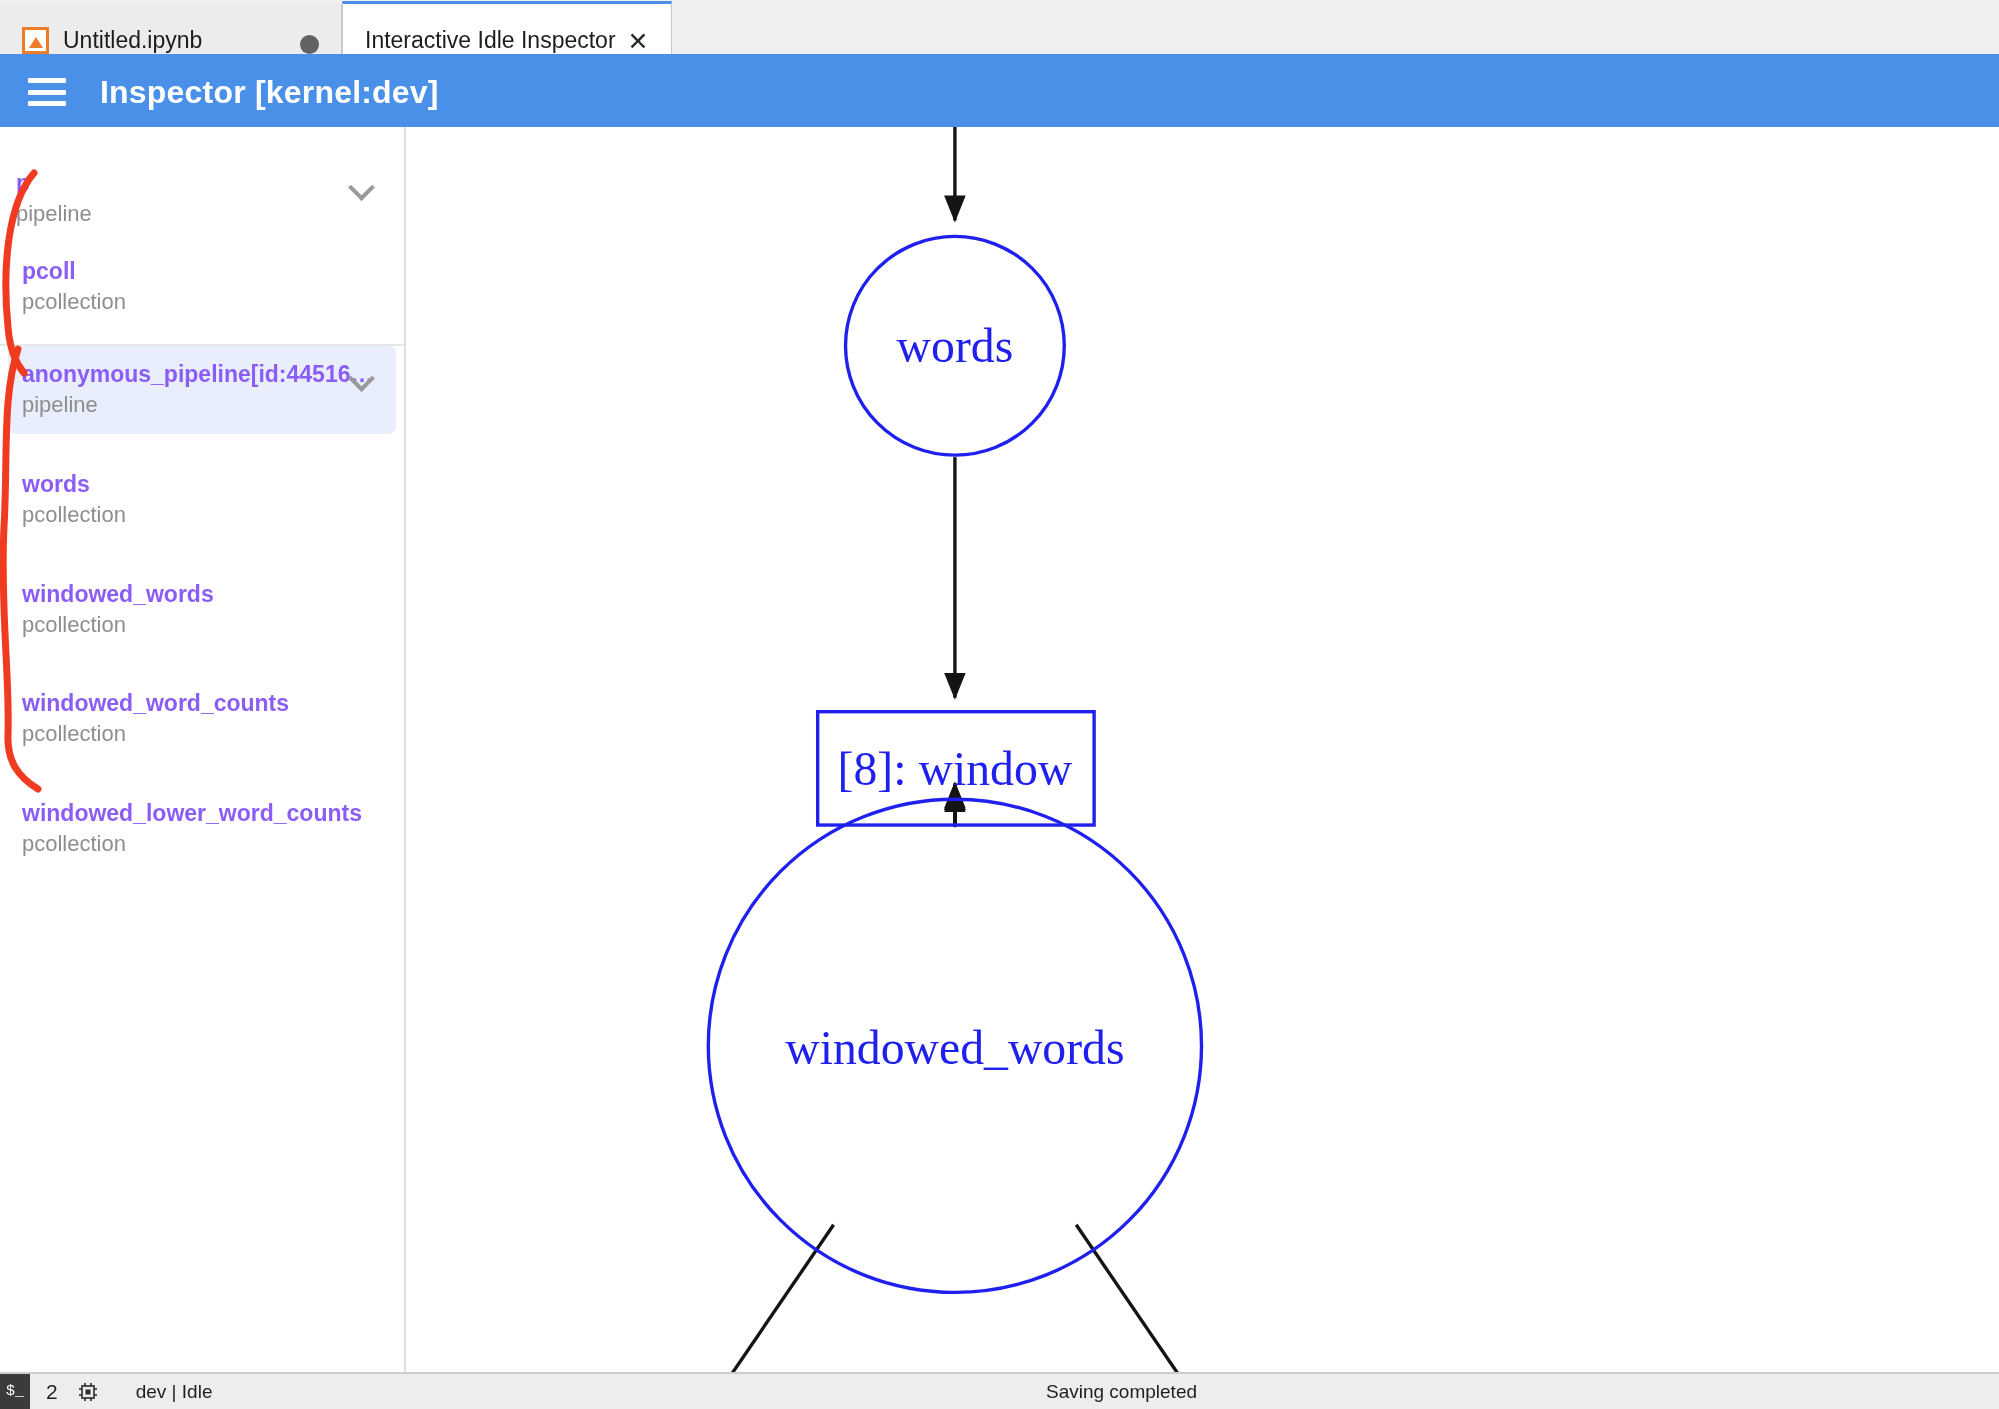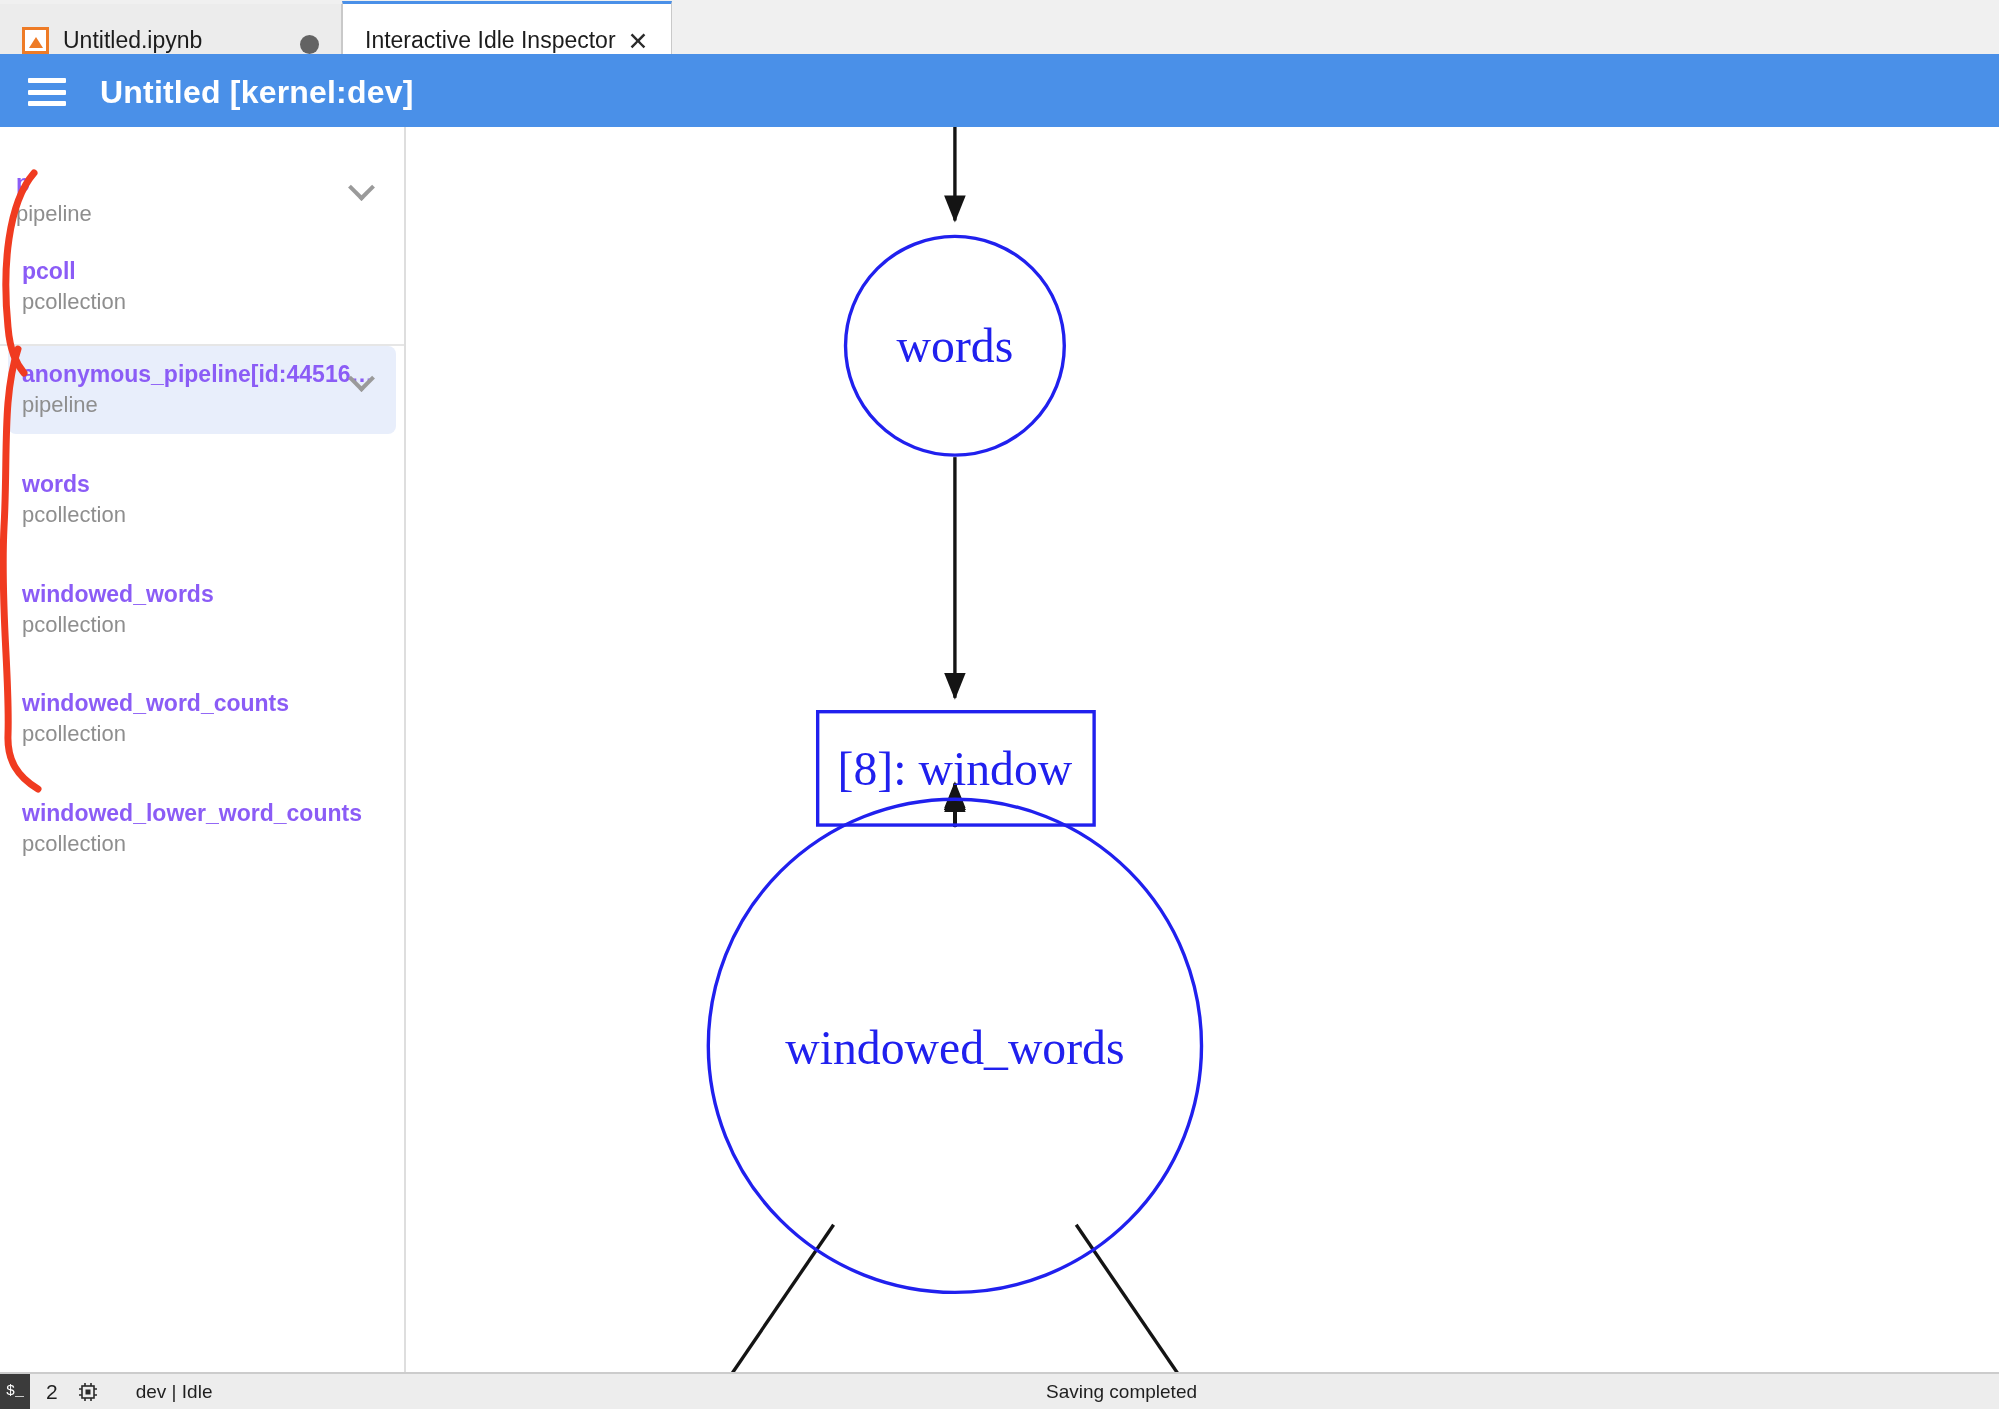--- a/index.html
+++ b/index.html
@@ -187,21 +187,21 @@
     <span class="tab-close">✕</span>
   </div>
 </div>
 
 <div id="appheader">
   <div id="hamburger">
     <span></span>
       <span></span>
       <span></span>
   </div>
-  <div id="apptitle">Untitled [kernel:dev]</div>
+  <div id="apptitle">Inspector [kernel:dev]</div>
 </div>
 
 <div id="body-area">
 
   <div id="sidebar">
 
     <div class="side-group" style="padding-top:28px; padding-bottom:14px;">
       <div class="side-item root">
         <div class="side-name">p</div>
         <div class="side-type">pipeline</div>

